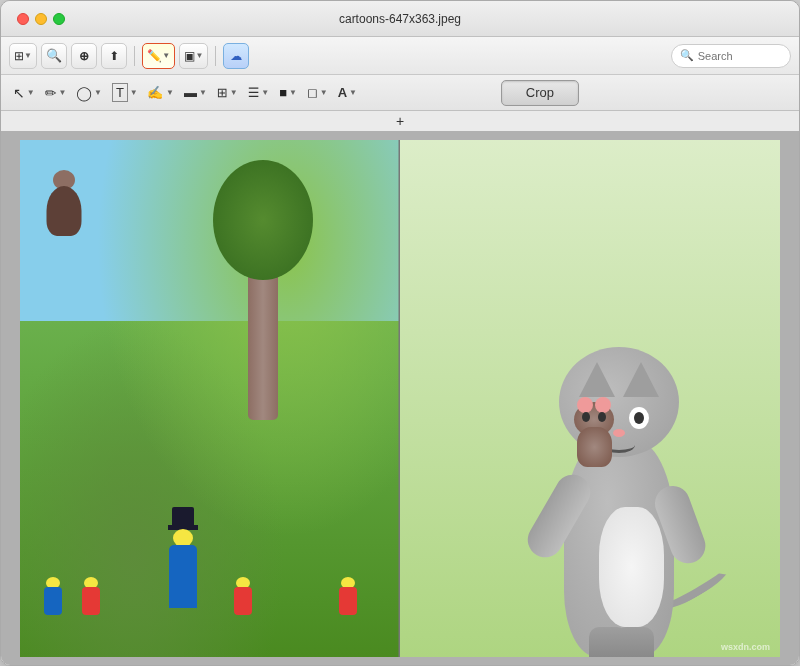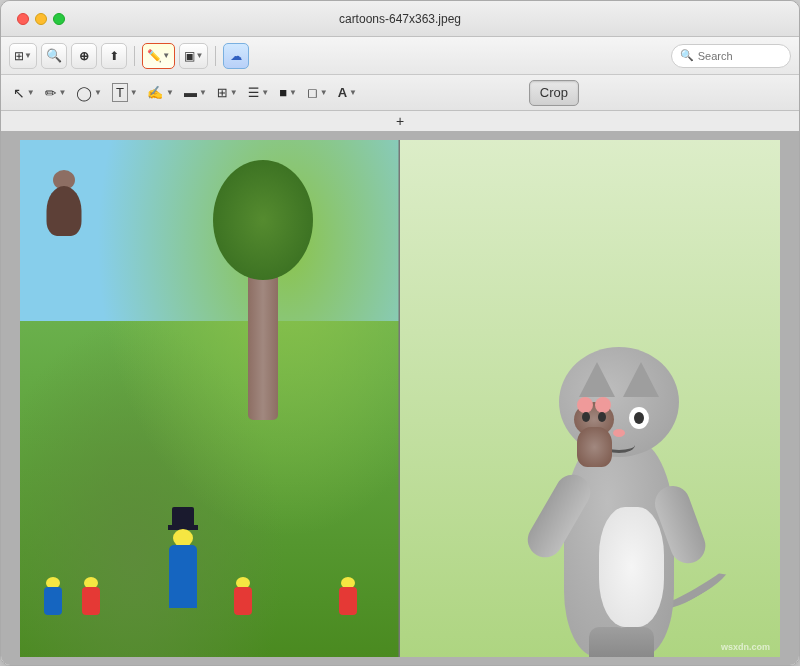--- a/index.html
+++ b/index.html
@@ -144,21 +144,21 @@
       font-size: 11px;
       color: #333;
       padding: 0 4px;
       gap: 2px;
     }
 
     .crop-btn {
       position: absolute;
       right: 220px;
       height: 26px;
-      padding: 0 10px;
+      padding: 0 24px;
       border-radius: 5px;
       border: 1px solid #b0b0b0;
       background: linear-gradient(to bottom, #f8f8f8, #e0e0e0);
       font-size: 13px;
       font-weight: 500;
       color: #333;
       cursor: pointer;
       display: flex;
       align-items: center;
       box-shadow: 0 1px 2px rgba(0,0,0,0.1);

